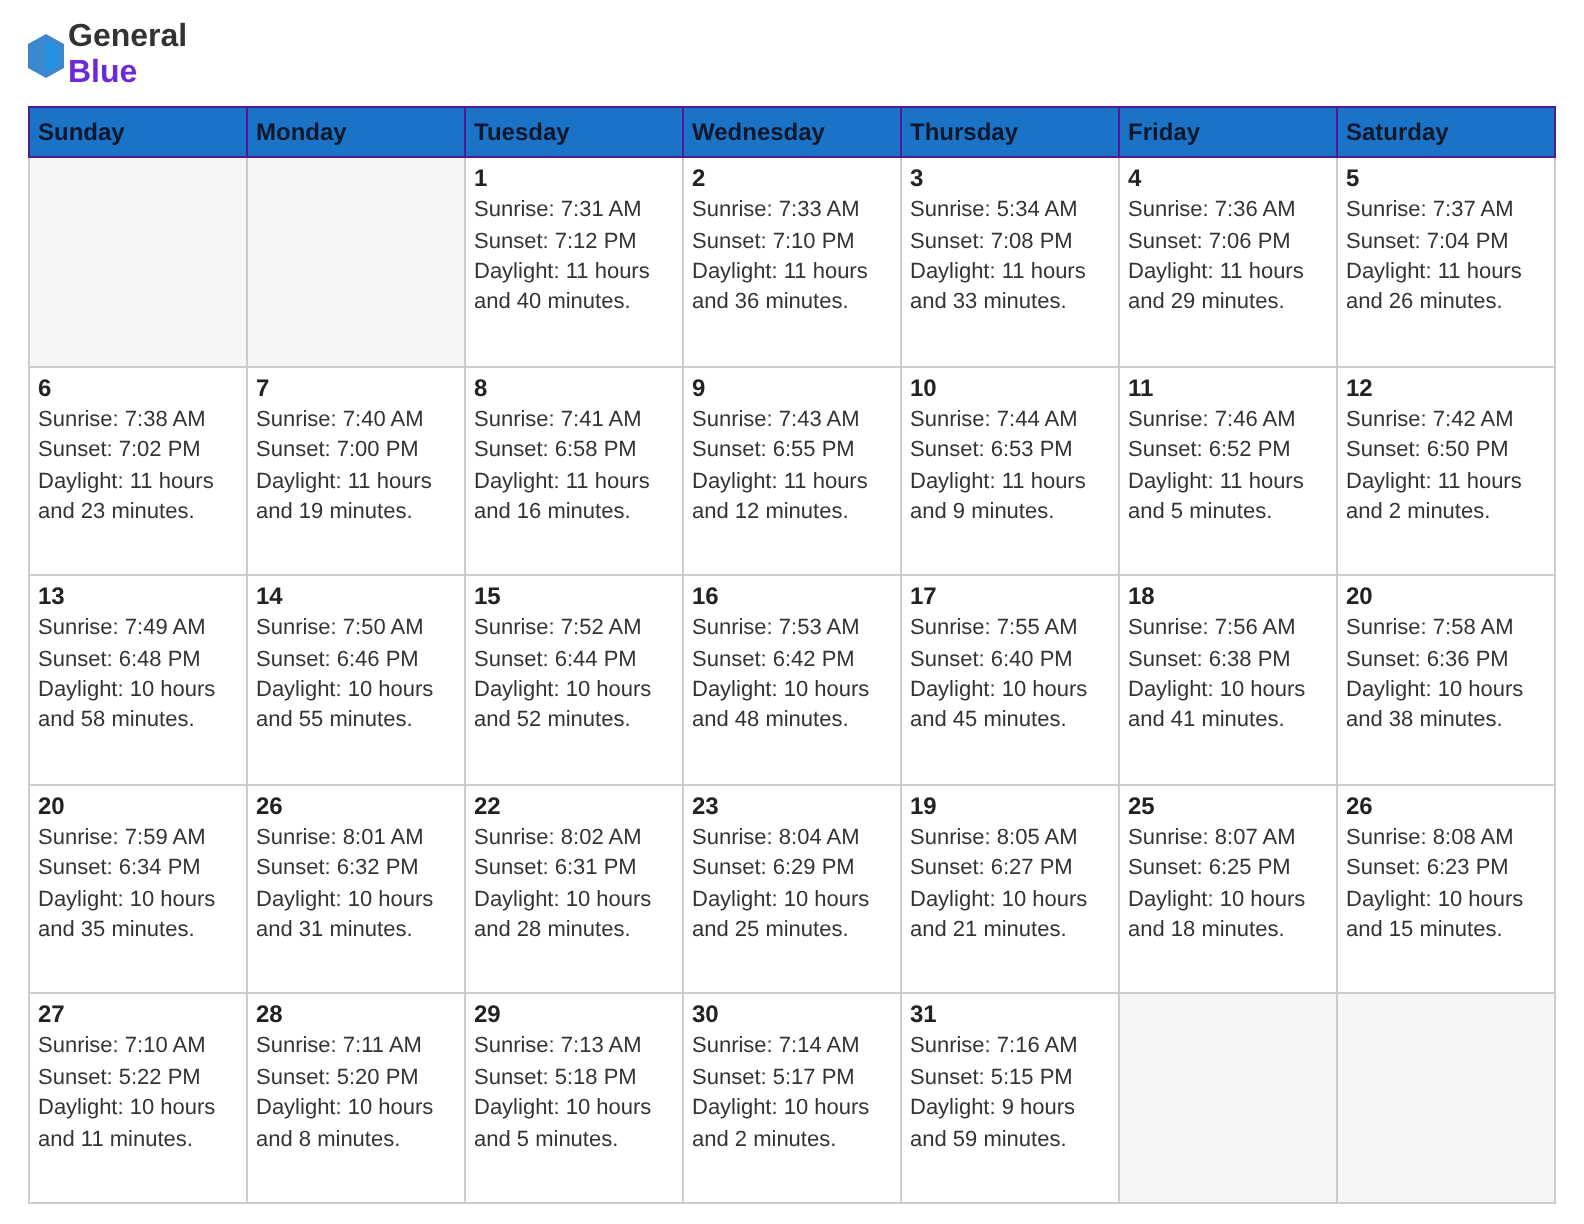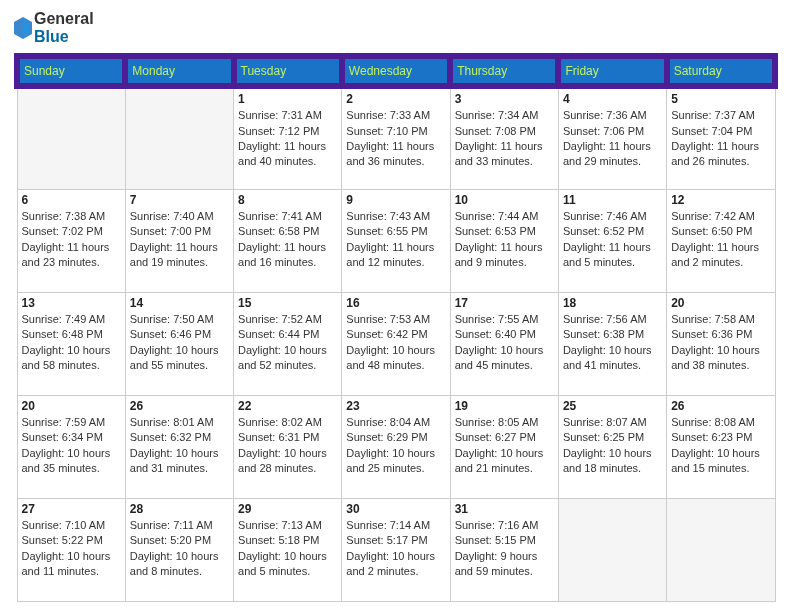--- a/index.html
+++ b/index.html
@@ -34,21 +34,21 @@
       line-height: 1.1;
     }
     .logo-general {
       font-size: 16px;
       font-weight: bold;
       color: #333;
     }
     .logo-blue {
       font-size: 16px;
       font-weight: bold;
-      color: #0369a1;
+      color: #6d28d9;
     }
     .logo-icon {
       width: 18px;
       height: 22px;
       margin-right: 2px;
     }
     .title-area {
       text-align: right;
     }
     .month-title {
@@ -63,26 +63,26 @@
     }
     .calendar {
       flex: 1;
       border: 1px solid #ccc;
       border-collapse: collapse;
       width: 100%;
       table-layout: fixed;
     }
     .calendar th {
       background: #1a73c7;
-      color: #bef264;
+      color: #0f172a;
       font-size: 12px;
-      font-weight: normal;
+      font-weight: bold;
       padding: 5px 4px;
       text-align: left;
-      border: 6px solid #4c1d95;
+      border: 1px solid #4c1d95;
     }
     .calendar td {
       border: 1px solid #ccc;
       vertical-align: top;
       padding: 3px 4px;
       font-size: 10px;
       color: #333;
       background: #fff;
       height: 88px;
     }
@@ -144,21 +144,21 @@
           </td>
           <td>
             <span class="day-number">2</span>
             <div class="day-info">Sunrise: 7:33 AM
 Sunset: 7:10 PM
 Daylight: 11 hours
 and 36 minutes.</div>
           </td>
           <td>
             <span class="day-number">3</span>
-            <div class="day-info">Sunrise: 7:34 AM
+            <div class="day-info">Sunrise: 5:34 AM
 Sunset: 7:08 PM
 Daylight: 11 hours
 and 33 minutes.</div>
           </td>
           <td>
             <span class="day-number">4</span>
             <div class="day-info">Sunrise: 7:36 AM
 Sunset: 7:06 PM
 Daylight: 11 hours
 and 29 minutes.</div>

